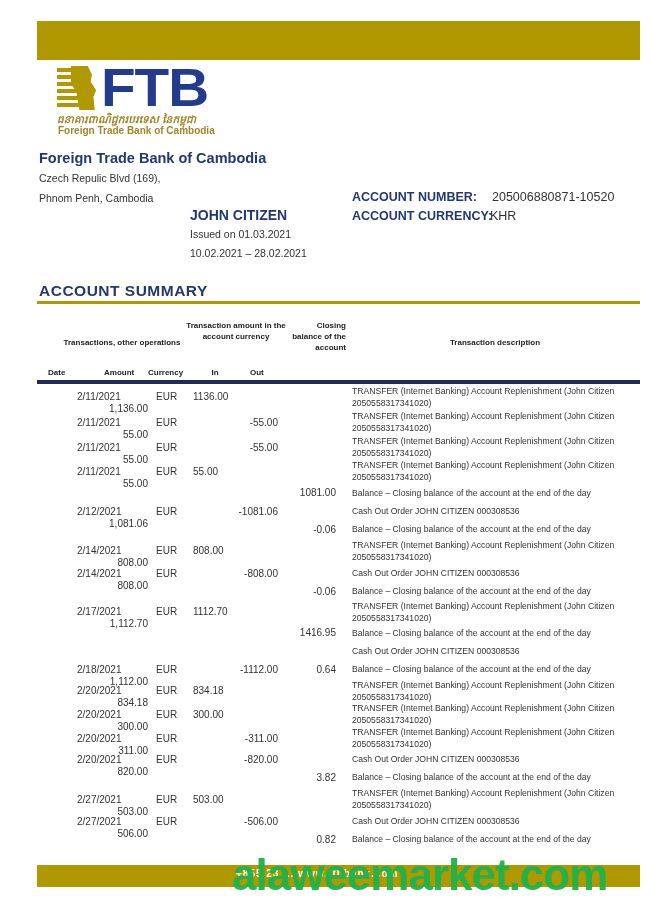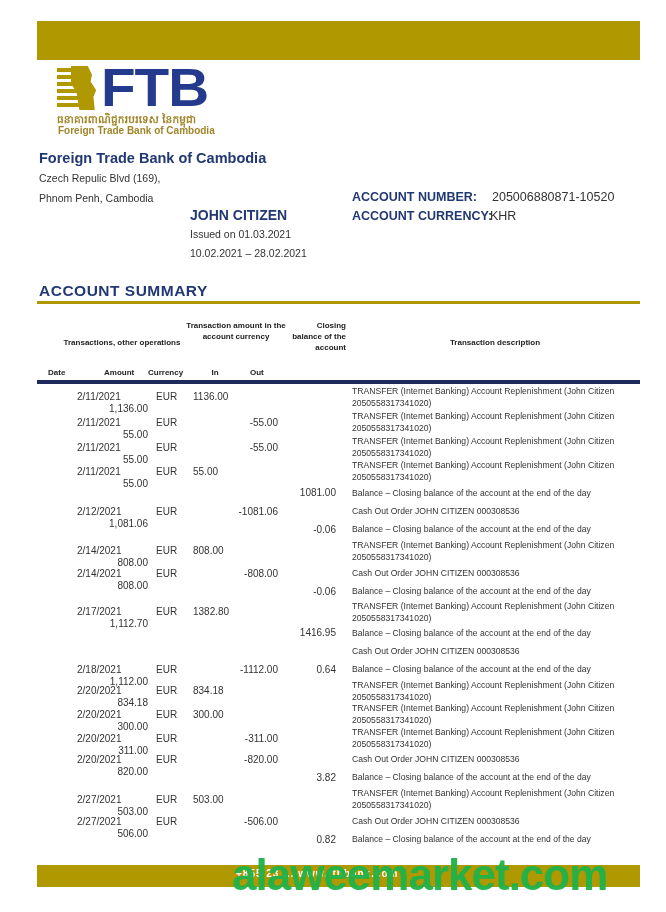--- a/index.html
+++ b/index.html
@@ -8,21 +8,21 @@
 
   .top-bar { position: absolute; left: 37px; top: 21px; width: 603px; height: 39px; background: #b09800; }
 
   .logo { position: absolute; left: 57px; top: 66px; width: 175px; height: 72px; }
   .logo-mark { position: absolute; left: 0; top: 0; width: 42px; height: 44px; }
   .logo-mark .stripe { position: absolute; left: 0; height: 4px; background: #b09800; }
   .logo-mark .head { position: absolute; left: 14px; top: 0; width: 28px; height: 44px; background: #b09800;
     clip-path: polygon(0 0, 60% 0, 75% 20%, 70% 35%, 90% 55%, 80% 70%, 85% 100%, 30% 100%, 20% 60%, 0 40%); }
   .logo-letters { position: absolute; left: 44px; top: -6px; font-family: "Liberation Sans", sans-serif; font-weight: 900;
     font-size: 54px; line-height: 54px; color: #243a8c; letter-spacing: -1px; transform: scaleX(1.05); transform-origin: left; }
-  .logo-khmer { position: absolute; left: 0; top: 47px; font-size: 10.5px; color: #a0862a; font-weight: bold; letter-spacing: 0.2px; white-space: nowrap; }
+  .logo-khmer { position: absolute; left: 0; top: 47px; font-size: 10.5px; font-style: italic; color: #a0862a; font-weight: bold; letter-spacing: 0.2px; white-space: nowrap; }
   .logo-en { position: absolute; left: 1px; top: 59px; font-size: 10px; color: #a0862a; font-weight: bold; white-space: nowrap; }
 
   .bank-name { position: absolute; left: 39px; top: 150px; font-size: 14.5px; font-weight: bold; color: #213873; }
   .addr1 { position: absolute; left: 39px; top: 172px; font-size: 10.5px; color: #333; }
   .addr2 { position: absolute; left: 39px; top: 192px; font-size: 10.5px; color: #333; }
 
   .holder-name { position: absolute; left: 190px; top: 207px; font-size: 14px; font-weight: bold; color: #213873; }
   .issued { position: absolute; left: 190px; top: 228px; font-size: 10.5px; color: #333; }
   .period { position: absolute; left: 190px; top: 247px; font-size: 10.5px; color: #333; }
 
@@ -209,21 +209,21 @@
     <span class="c c-in"></span>
     <span class="c c-out"></span>
     <span class="c c-bal">-0.06</span>
   </div>
   <div class="desc" style="top:585px">Balance – Closing balance of the account at the end of the day</div>
 
   <div class="row" style="top:606px">
     <span class="c c-date">2/17/2021</span>
     <span class="c c-amount">1,112.70</span>
     <span class="c c-cur">EUR</span>
-    <span class="c c-in">1382.80</span>
+    <span class="c c-in">1112.70</span>
     <span class="c c-out"></span>
     <span class="c c-bal"></span>
   </div>
   <div class="desc" style="top:600px">TRANSFER (Internet Banking) Account Replenishment (John Citizen 2050558317341020)</div>
 
   <div class="row" style="top:627px">
     <span class="c c-date"></span>
     <span class="c c-amount"></span>
     <span class="c c-cur"></span>
     <span class="c c-in"></span>

